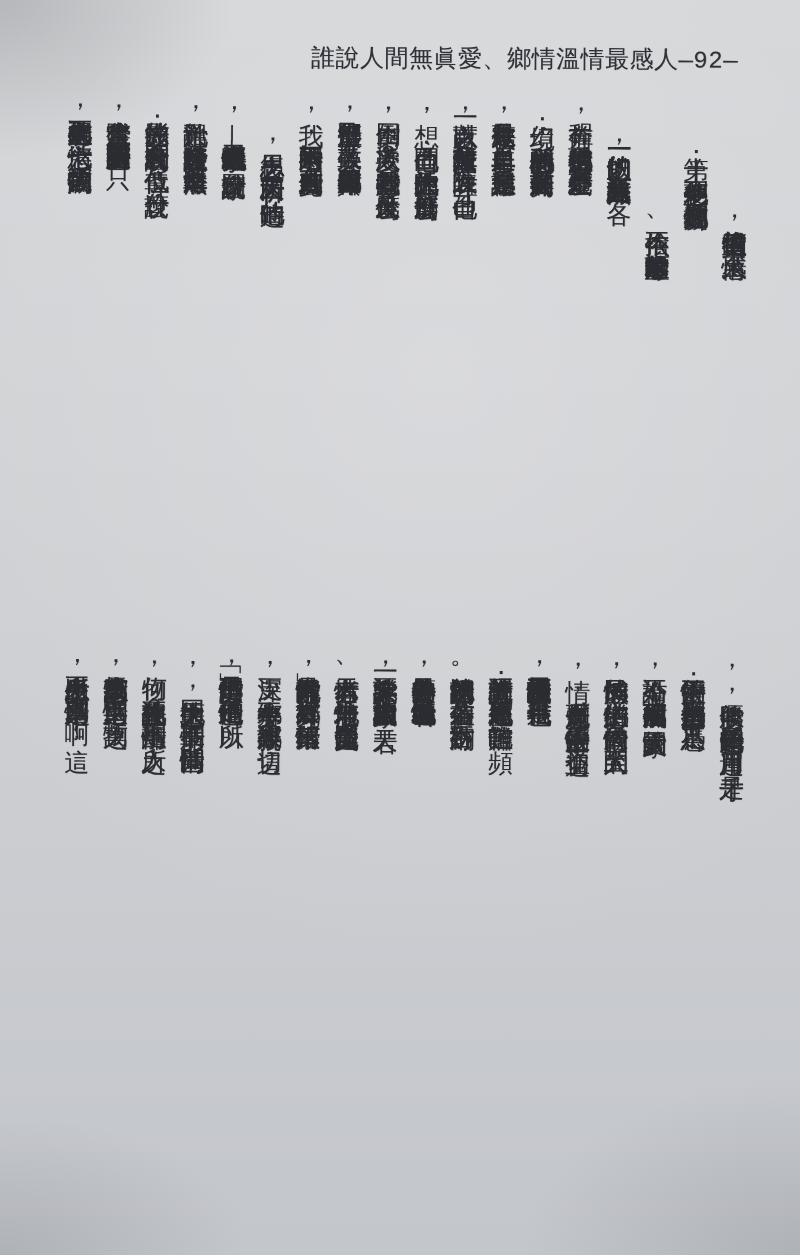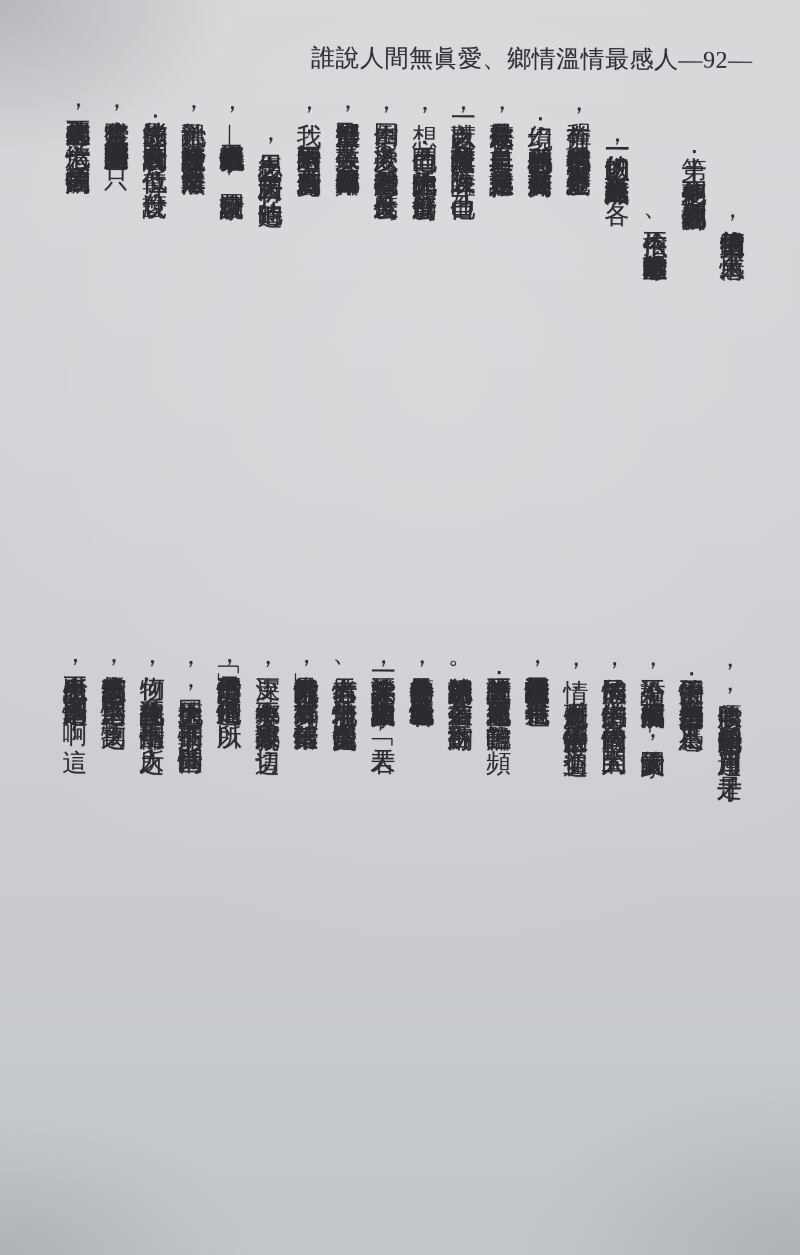--- a/index.html
+++ b/index.html
@@ -6,21 +6,21 @@
   .page{
     position:relative;
     width:800px;height:1255px;
     overflow:hidden;
     background:
       radial-gradient(42% 18% at 0% 0%, rgba(70,72,80,0.22), rgba(0,0,0,0) 70%),
       radial-gradient(50% 20% at 100% 100%, rgba(70,72,80,0.16), rgba(0,0,0,0) 70%),
       radial-gradient(45% 16% at 0% 100%, rgba(70,72,80,0.16), rgba(0,0,0,0) 70%),
       radial-gradient(120% 80% at 55% 30%, rgba(255,255,255,0.16), rgba(0,0,0,0) 60%),
       linear-gradient(180deg,#d6d7d9 0%,#d1d2d5 35%,#cbcdd1 65%,#c3c6cb 100%);
-    font-family:Liberation Serif, serif;
+    font-family:Liberation Mono, monospace;
     color:#2c2d32;
   }
   .tilt{
     position:absolute;inset:0;
     transform:rotate(0.3deg);
     transform-origin:50% 50%;
   }
   .running-head{
     position:absolute;
     top:42px;left:308px;

